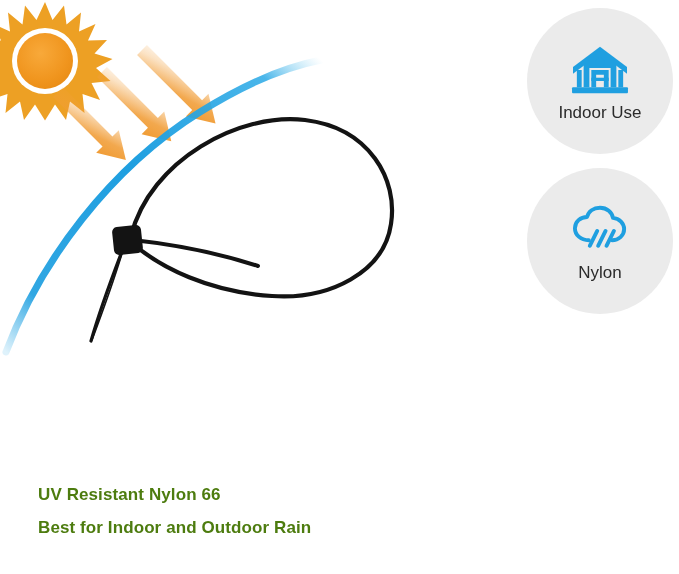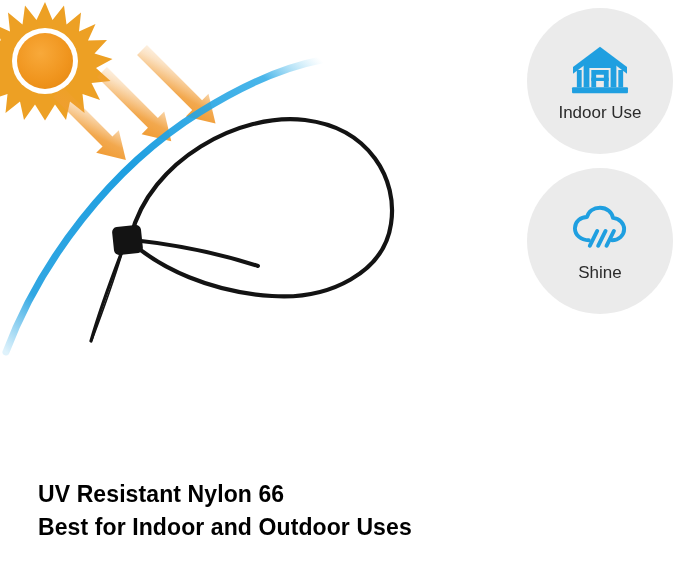--- a/index.html
+++ b/index.html
@@ -34,23 +34,23 @@
 
   
   #headline {
     position: absolute;
     left: 38px;
     top: 478px;
     width: 460px;
   }
   .headline-line {
     font-family: "Liberation Sans", sans-serif;
-    font-size: 23px;
+    font-size: 17px;
     font-weight: 600;
-    color: #000000;
+    color: #4d7c0f;
     line-height: 33px;
     letter-spacing: 0.1px;
     white-space: nowrap;
   }
 
   
   #badges {
     position: absolute;
     left: 527px;
     top: 8px;
@@ -161,21 +161,21 @@
 
         <g>
           <rect x="113" y="226" width="29" height="28" rx="5" ry="5" fill="#131313" transform="rotate(-6 127.5 240)"></rect>
         </g>
       </g>
     </svg>
   </div>
 
   <div id="headline">
     <div class="headline-line">UV Resistant Nylon 66</div>
-    <div class="headline-line">Best for Indoor and Outdoor Uses</div>
+    <div class="headline-line">Best for Indoor and Outdoor Rain</div>
   </div>
 
   <div id="badges">
 
     <div class="badge">
       <div class="badge-icon">
         <svg viewBox="0 0 64 56" width="62" height="54" xmlns="http://www.w3.org/2000/svg">
           <g fill="#1f9fe0">
 
             <path d="M32 4 L4 25 L4 32 L32 11 Z"></path>
@@ -210,18 +210,18 @@
                      C 19.5 8, 25 4, 32 4
                      C 39.5 4, 45 9, 46 15
                      C 53 15.5, 58 21, 58 27
                      C 58 34, 52 39, 45 39"></path>
             <path d="M29 29 L21 45"></path>
             <path d="M38 29 L30 45"></path>
             <path d="M47 29 L39 45"></path>
           </g>
         </svg>
       </div>
-      <div class="badge-label">Shine</div>
+      <div class="badge-label">Nylon</div>
     </div>
 
 
   </div>
 </div>
 
 </body></html>

